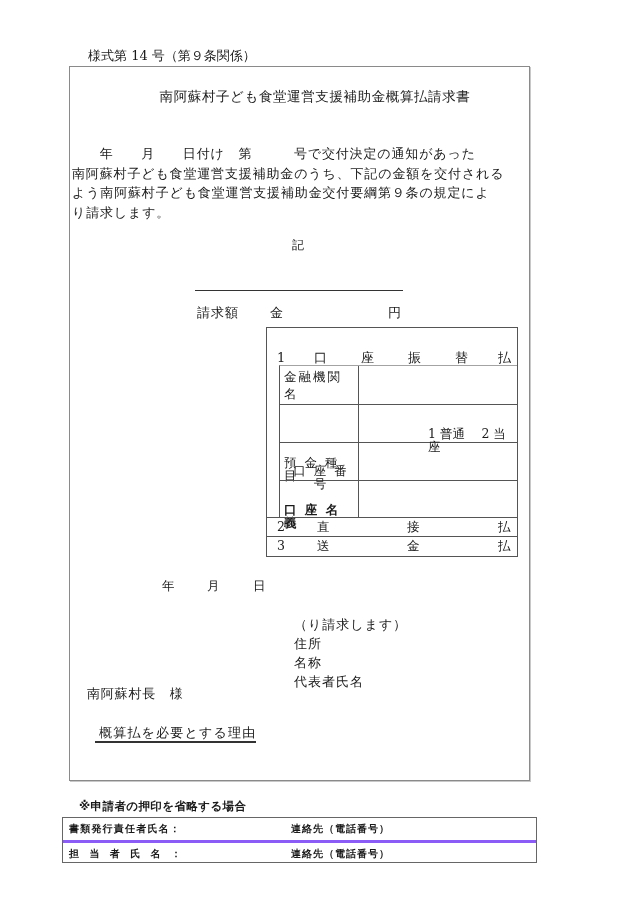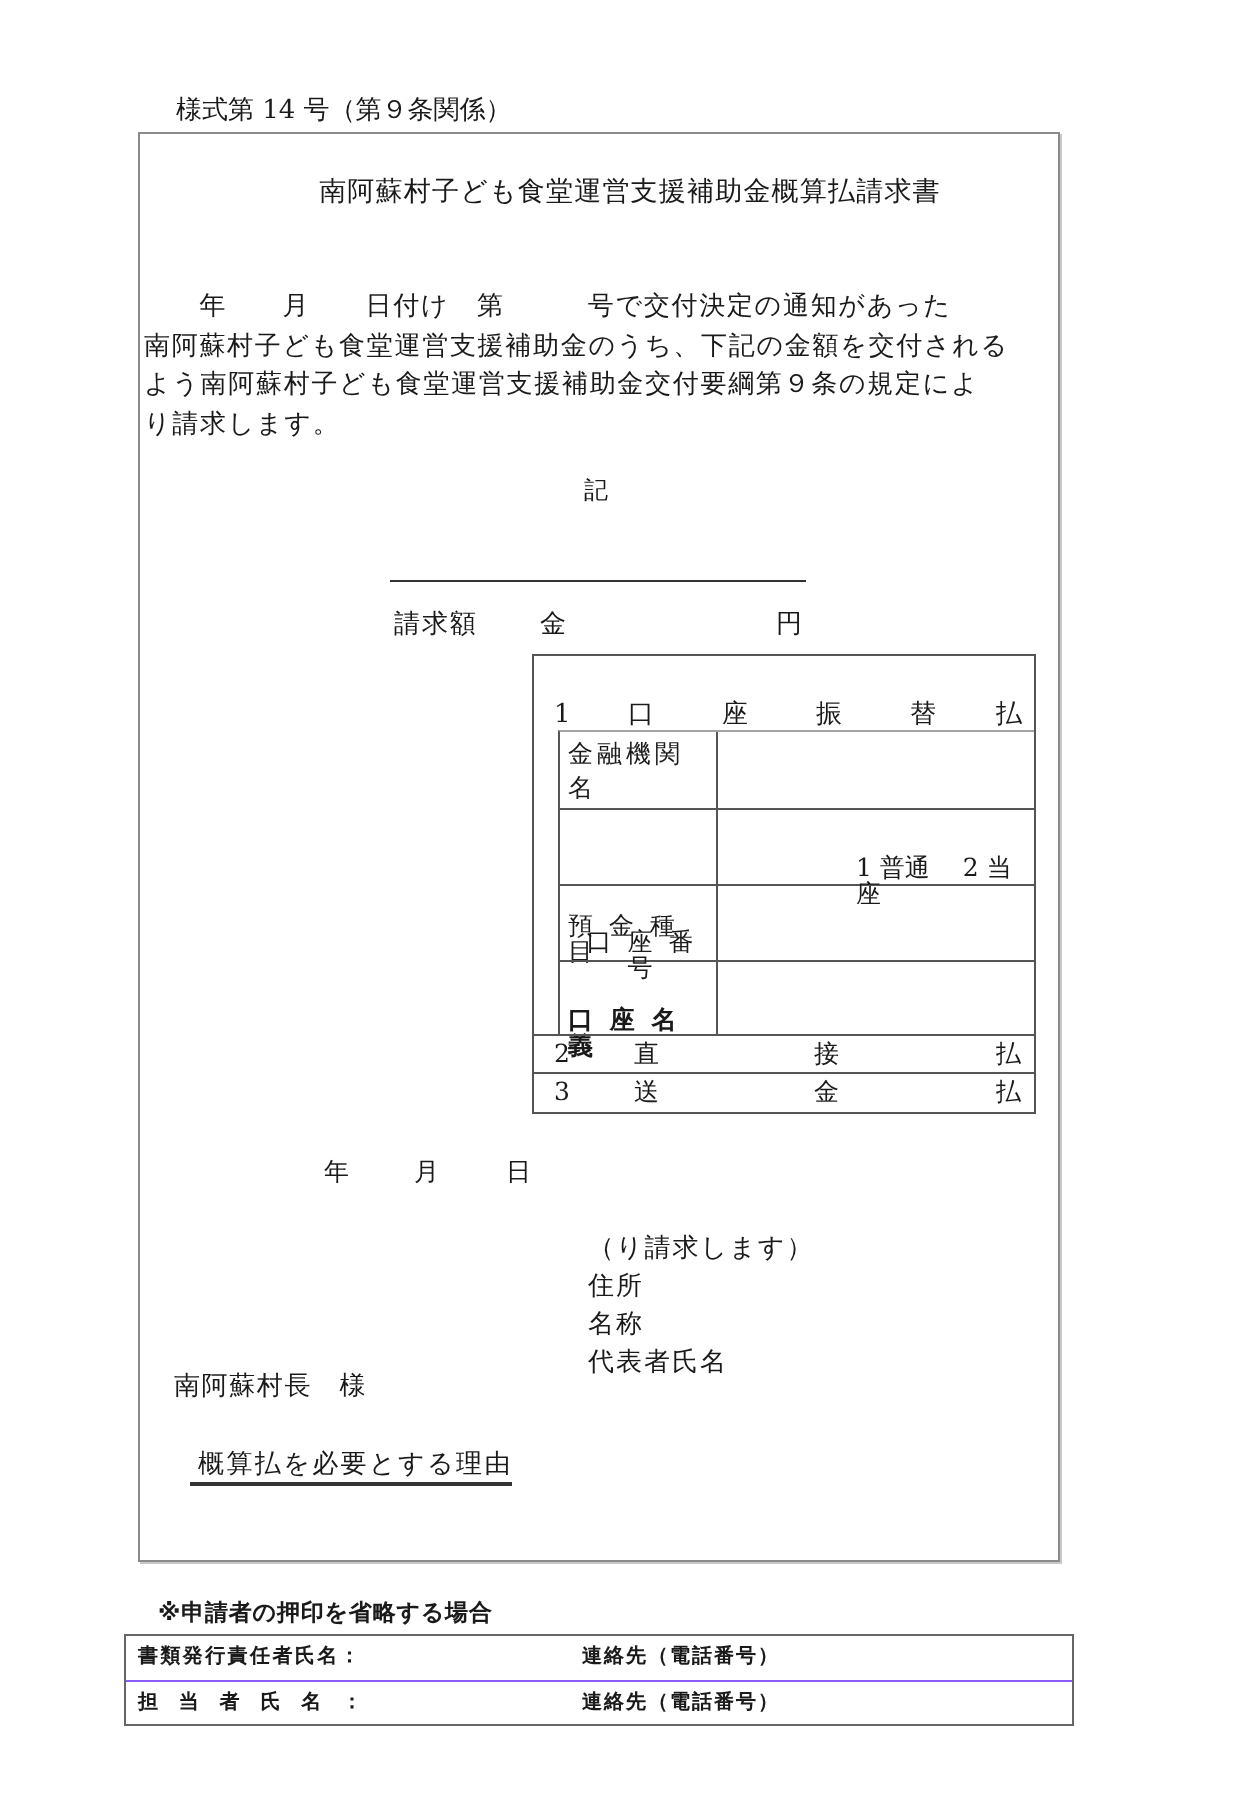--- a/index.html
+++ b/index.html
@@ -61,21 +61,21 @@
       position: absolute; left: 95px; top: 726px; font-size: 13px; line-height: 1; letter-spacing: 1.2px;
       padding: 0 0 2px 4px; border-bottom: 2px solid #333;
     }
 
     #omit-note { left: 79px; top: 801px; font-size: 11.5px; font-weight: bold; letter-spacing: 0.4px; }
     #contact-table {
       position: absolute; left: 62px; top: 817px; width: 473px; height: 44px;
       border: 1px solid #666; font-size: 10px; font-weight: bold;
     }
     #contact-table .crow { position: absolute; left: 0; width: 100%; height: 22px; }
-    #contact-table .crow + .crow { top: 22px; border-top: 1px solid #8b5cf6; text-decoration: underline; }
+    #contact-table .crow + .crow { top: 22px; border-top: 3px solid #8b5cf6; text-decoration: underline; }
     #contact-table .crow span { position: absolute; top: 6px; line-height: 1; white-space: nowrap; }
   </style>
 </head>
 <body>
 
 <div class="abs" id="form-label">様式第 14 号（第９条関係）</div>
 
 <div id="outer-box"></div>
 
 <div class="abs" id="doc-title">南阿蘇村子ども食堂運営支援補助金概算払請求書</div>

